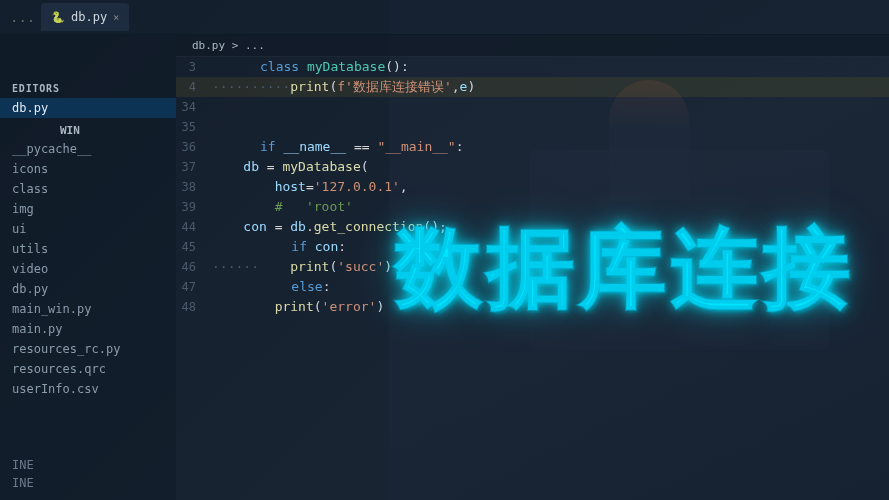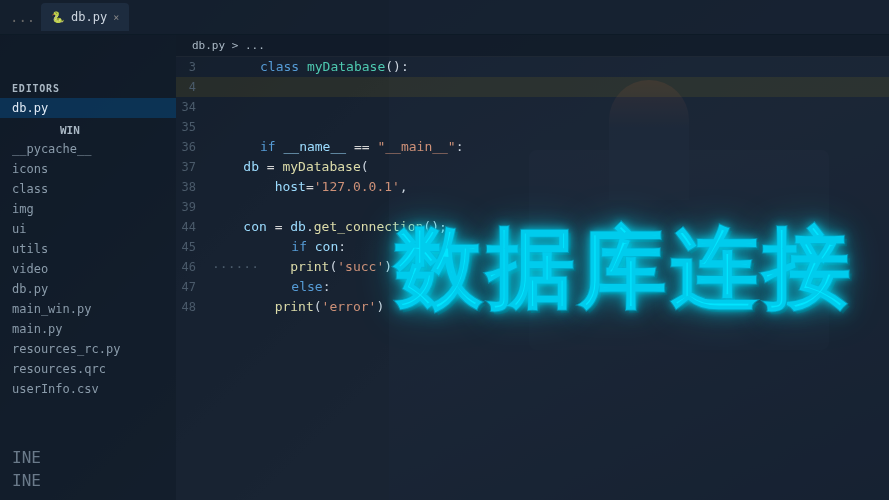--- a/index.html
+++ b/index.html
@@ -248,21 +248,21 @@
         -1px -1px 0 rgba(0,0,0,0.5);
       white-space: nowrap;
       letter-spacing: 4px;
       pointer-events: none;
       font-family: 'SimHei', 'Microsoft YaHei', sans-serif;
       -webkit-text-stroke: 2px rgba(0, 180, 220, 0.5);
     }
 
     
     .sidebar-footer-item {
-      font-size: 16px;
+      font-size: 12px;
       color: #6a7a8a;
       padding: 2px 12px;
     }
   </style>
 </head>
 <body>
 
 <div class="bg-overlay"></div>
 <div class="bg-room"></div>
 <div class="bed-shape"></div>
@@ -342,20 +342,21 @@
 
       <div class="code-content">
 
         <div class="code-line">
           <span class="line-number">3</span>
           <span class="line-content"><span class="kw">class</span> <span class="cls">myDatabase</span>():</span>
         </div>
 
         <div class="code-line highlighted">
           <span class="line-number">4</span>
+          <span class="line-content"><span class="dot">··········</span><span class="fn">print</span>(<span class="fstr">f'数据库连接错误'</span>,<span class="var">e</span>)</span>
         </div>
 
         <div class="code-line">
           <span class="line-number">34</span>
           <span class="line-content"></span>
         </div>
 
         <div class="code-line">
           <span class="line-number">35</span>
           <span class="line-content"></span>
@@ -371,20 +372,21 @@
           <span class="line-content">    <span class="var">db</span> <span class="op">=</span> <span class="fn">myDatabase</span>(</span>
         </div>
 
         <div class="code-line">
           <span class="line-number">38</span>
           <span class="line-content">        <span class="var">host</span><span class="op">=</span><span class="str">'127.0.0.1'</span>,</span>
         </div>
 
         <div class="code-line">
           <span class="line-number">39</span>
+          <span class="line-content">        <span class="comment">#   'root'</span></span>
         </div>
 
         <div class="code-line">
           <span class="line-number">44</span>
           <span class="line-content">    <span class="var">con</span> <span class="op">=</span> <span class="var">db</span>.<span class="fn">get_connection</span>();</span>
         </div>
 
         <div class="code-line">
           <span class="line-number">45</span>
           <span class="line-content">    <span class="kw">if</span> <span class="var">con</span>:</span>

